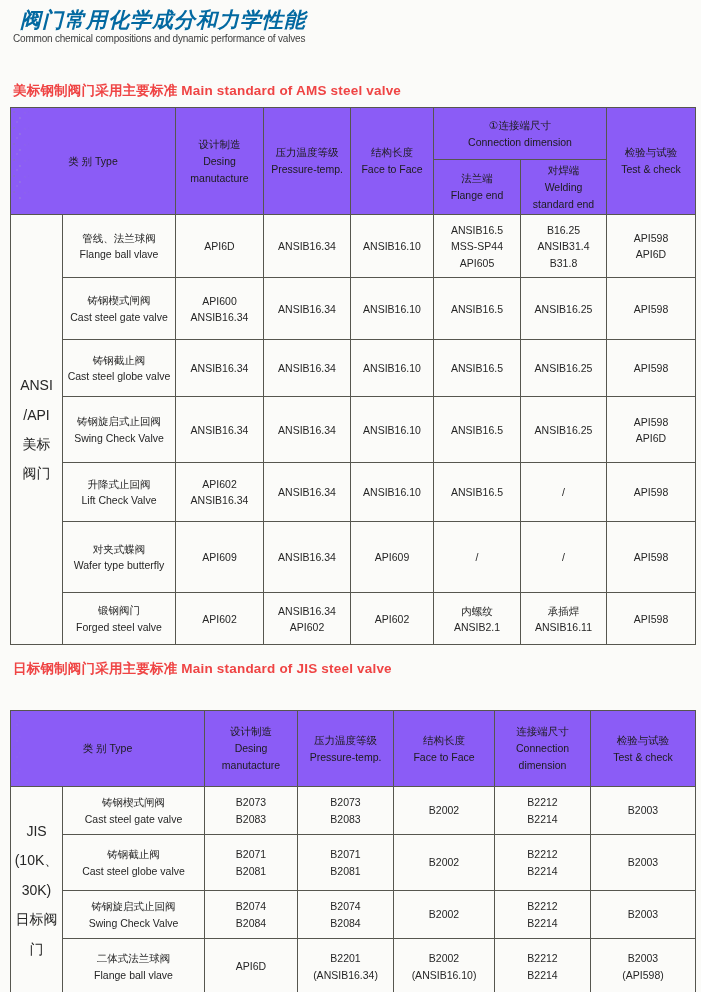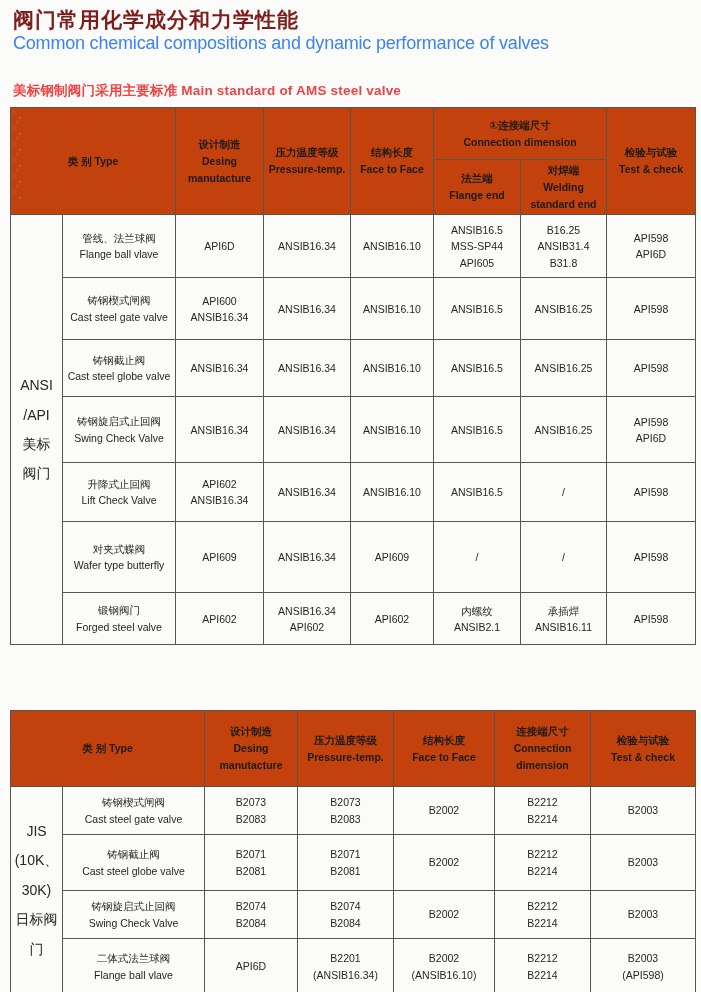--- a/index.html
+++ b/index.html
@@ -6,26 +6,26 @@
   body{
     width:701px;height:992px;
     background:#fbfbf9;
     font-family:"Liberation Sans","DejaVu Sans",sans-serif;
     color:#1f1f1f;
     position:relative;
     overflow:hidden;
   }
   .page{position:absolute;inset:0;}
   .page-title{
-    position:absolute;left:13px;top:6px;
-    font-size:21px;font-weight:bold;letter-spacing:1px;color:#7f1d1d;
+    position:absolute;left:20px;top:6px;
+    font-size:21px;font-weight:bold;letter-spacing:1px;color:#0369a1;font-style:italic;
   }
   .page-subtitle{
     position:absolute;left:13px;top:33px;
-    font-size:18px;font-weight:500;color:#3b82f6;
+    font-size:10px;font-weight:500;color:#404040;
     letter-spacing:-0.2px;
   }
   .section-heading{
     position:absolute;left:13px;
     font-size:13.5px;font-weight:bold;color:#ef4444;
     letter-spacing:0.2px;
   }
   #sec1-heading{top:82px;}
   #sec2-heading{top:660px;}
 
@@ -46,22 +46,22 @@
     font-size:10.5px;
     font-weight:normal;
     white-space:pre-line;
     line-height:1.55;
     padding:2px 3px;
     color:#262626;
     overflow:hidden;
   }
   table{border:1.5px solid #3e3e3a;}
   thead th{
-    background:#c2410c;
-    font-weight:700;
+    background:#8b5cf6;
+    font-weight:400;
     color:#1c1c1c;
     line-height:1.6;
   }
   td.group-cell{
     line-height:2.1;
     font-size:14px;
   }
   td.type-cell{line-height:1.6;}
 
   
@@ -226,20 +226,21 @@
           <td>内螺纹
 ANSIB2.1</td>
           <td>承插焊
 ANSIB16.11</td>
           <td>API598</td>
         </tr>
       </tbody>
     </table>
   </div>
 
+  <div class="section-heading" id="sec2-heading">日标钢制阀门采用主要标准 Main standard of JIS steel valve</div>
 
   <div class="tbl-wrap" id="t2-wrap">
     <div class="speckle" id="t2-speckle"></div>
     <table id="t2">
       <colgroup>
         <col style="width:52px">
           <col style="width:142px">
           <col style="width:93px">
           <col style="width:96px">
         <col style="width:101px">

